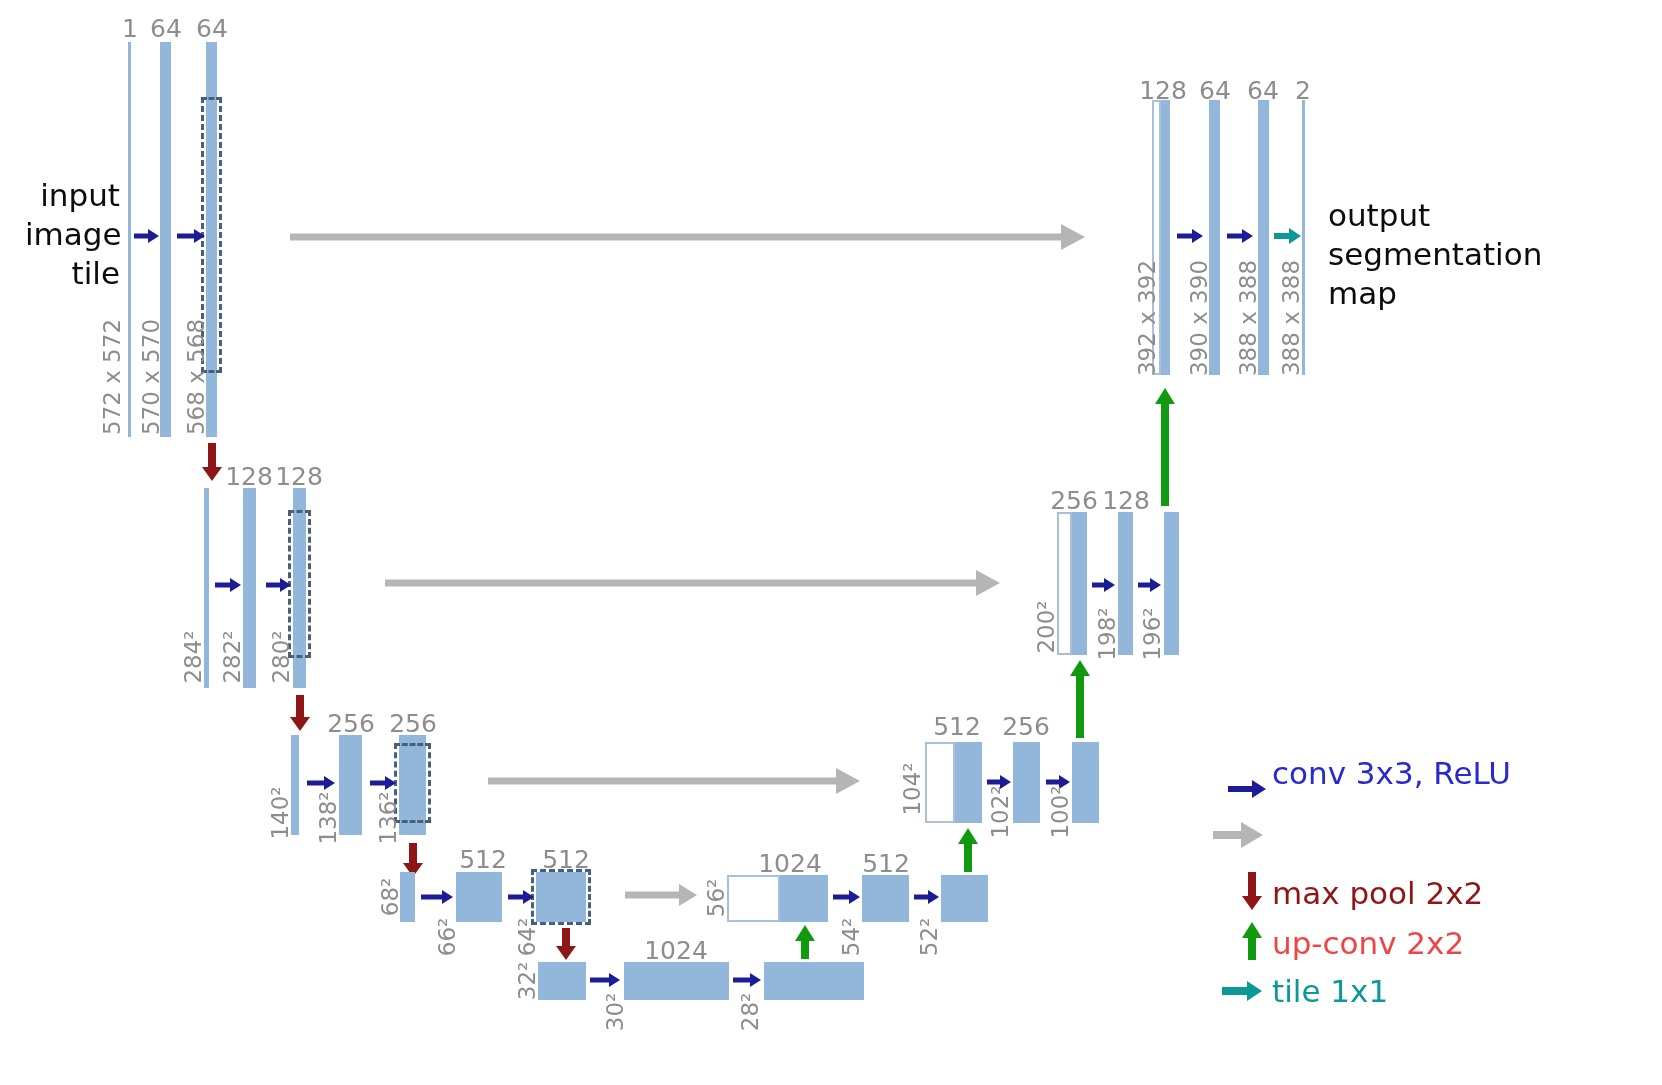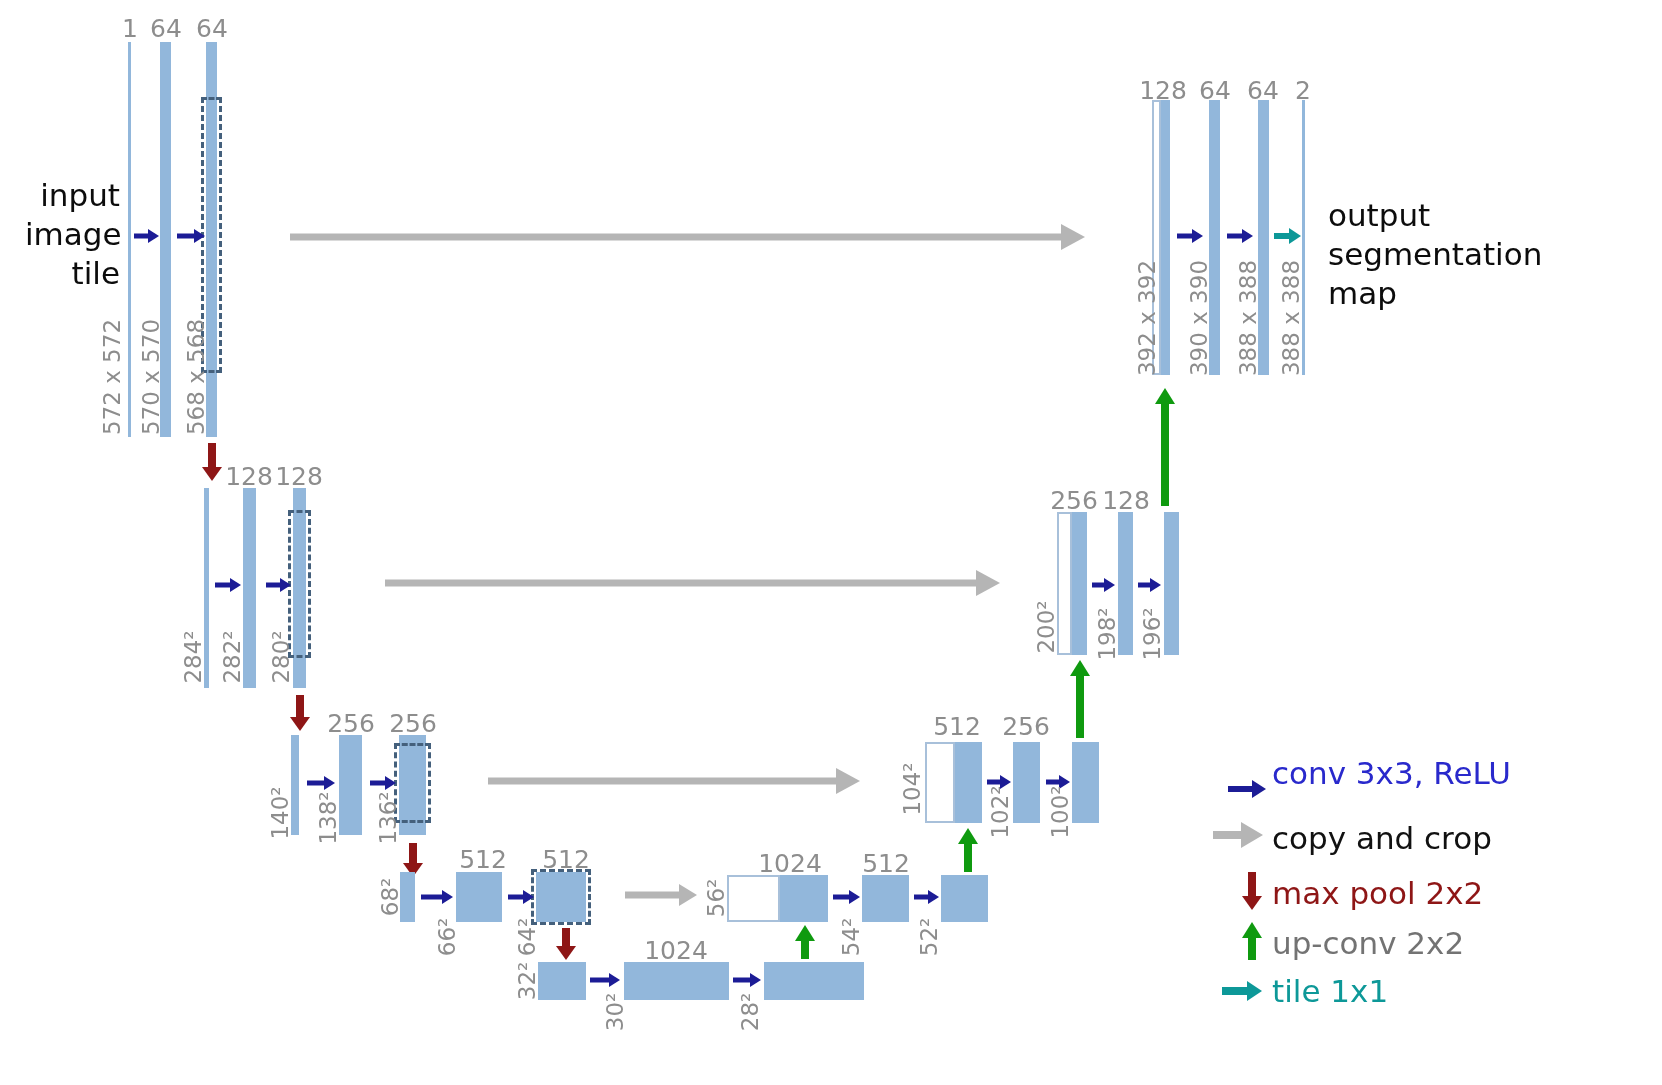--- a/index.html
+++ b/index.html
@@ -164,24 +164,23 @@
   <div class="bar" style="left: 1302px; top: 100px; width: 3px; height: 275px; color: rgb(146, 183, 219);"></div>
   <div class="dim" style="left:1147px;top:318px">392 x 392</div>
   <div class="dim" style="left:1199px;top:318px">390 x 390</div>
   <div class="dim" style="left:1248px;top:318px">388 x 388</div>
   <div class="dim" style="left:1291px;top:318px">388 x 388</div>
 
   <div class="arr arr-r" style="left: 1228px; top: 779px; width: 38px; height: 20px; --hw: 14px; --hh: 9px; --sw: 6px; color: rgb(28, 28, 150);"></div>
   <div class="leg" style="left: 1272px; top: 755px; color: rgb(41, 41, 204);">conv 3x3, ReLU</div>
 
   <div class="arr arr-r gray" style="left: 1213px; top: 822px; width: 50px; height: 26px; --hw: 22px; --hh: 13px; --sw: 8px; color: rgb(181, 181, 181);"></div>
-  <div class="leg" style="left:1272px;top:820px">copy and crop</div>
 
   <div class="arr arr-d pool" style="left: 1242px; top: 872px; width: 20px; height: 38px; color: rgb(142, 22, 22);"></div>
   <div class="leg" style="left: 1272px; top: 875px; color: rgb(142, 22, 22);">max pool 2x2</div>
 
   <div class="arr arr-u upc" style="left: 1242px; top: 922px; width: 20px; height: 38px; color: rgb(15, 154, 15);"></div>
-  <div class="leg" style="left: 1272px; top: 925px; color: #737373;">up-conv 2x2</div>
+  <div class="leg" style="left: 1272px; top: 925px; color: #ef4444;">up-conv 2x2</div>
 
   <div class="arr arr-r" style="left: 1222px; top: 980px; width: 40px; height: 22px; --hw: 15px; --hh: 10px; --sw: 8px; color: rgb(13, 152, 152);"></div>
   <div class="leg" style="left: 1272px; top: 973px; color: rgb(13, 152, 152);">tile 1x1</div>
 
 </div>
 
 </body></html>

